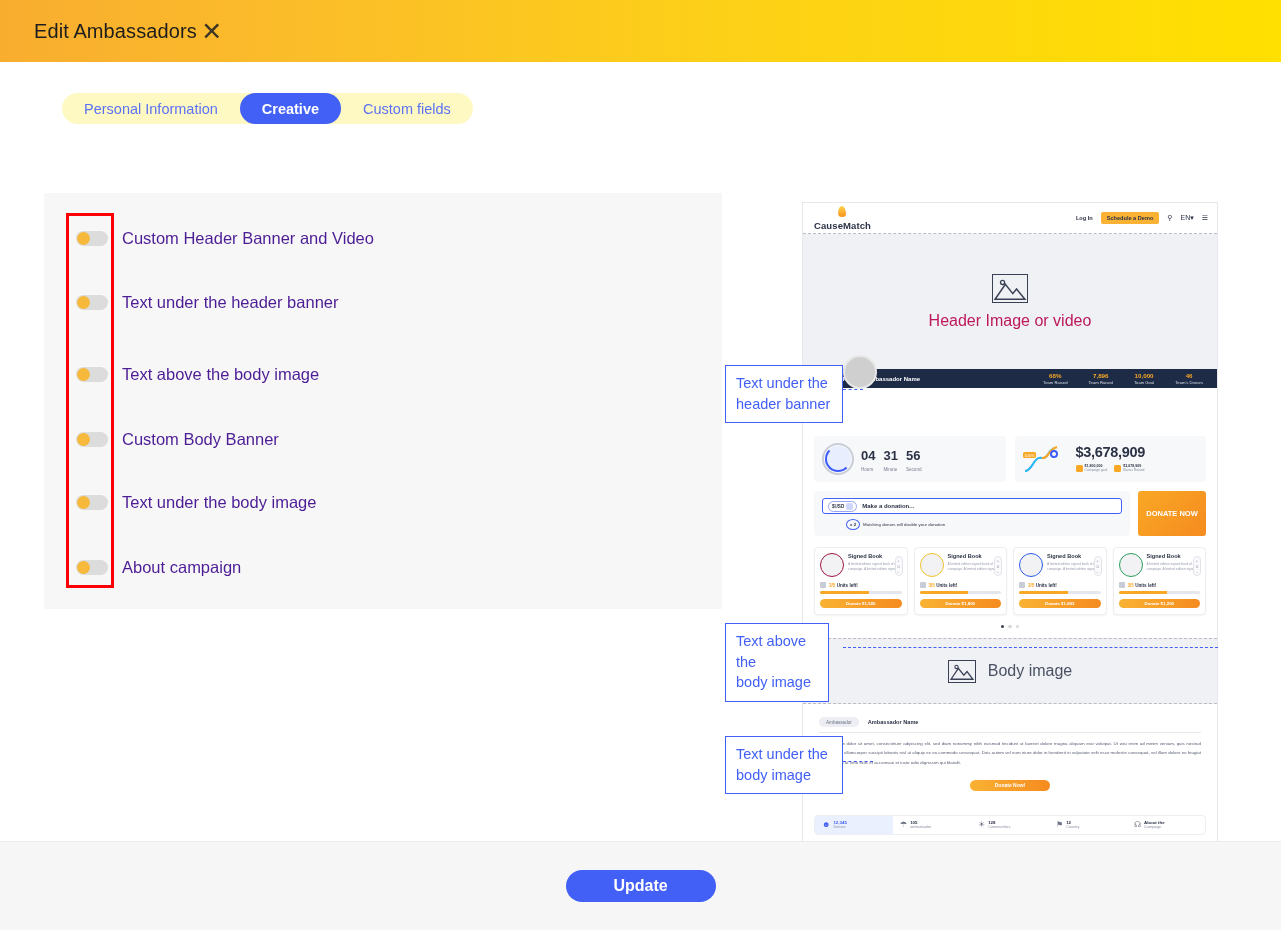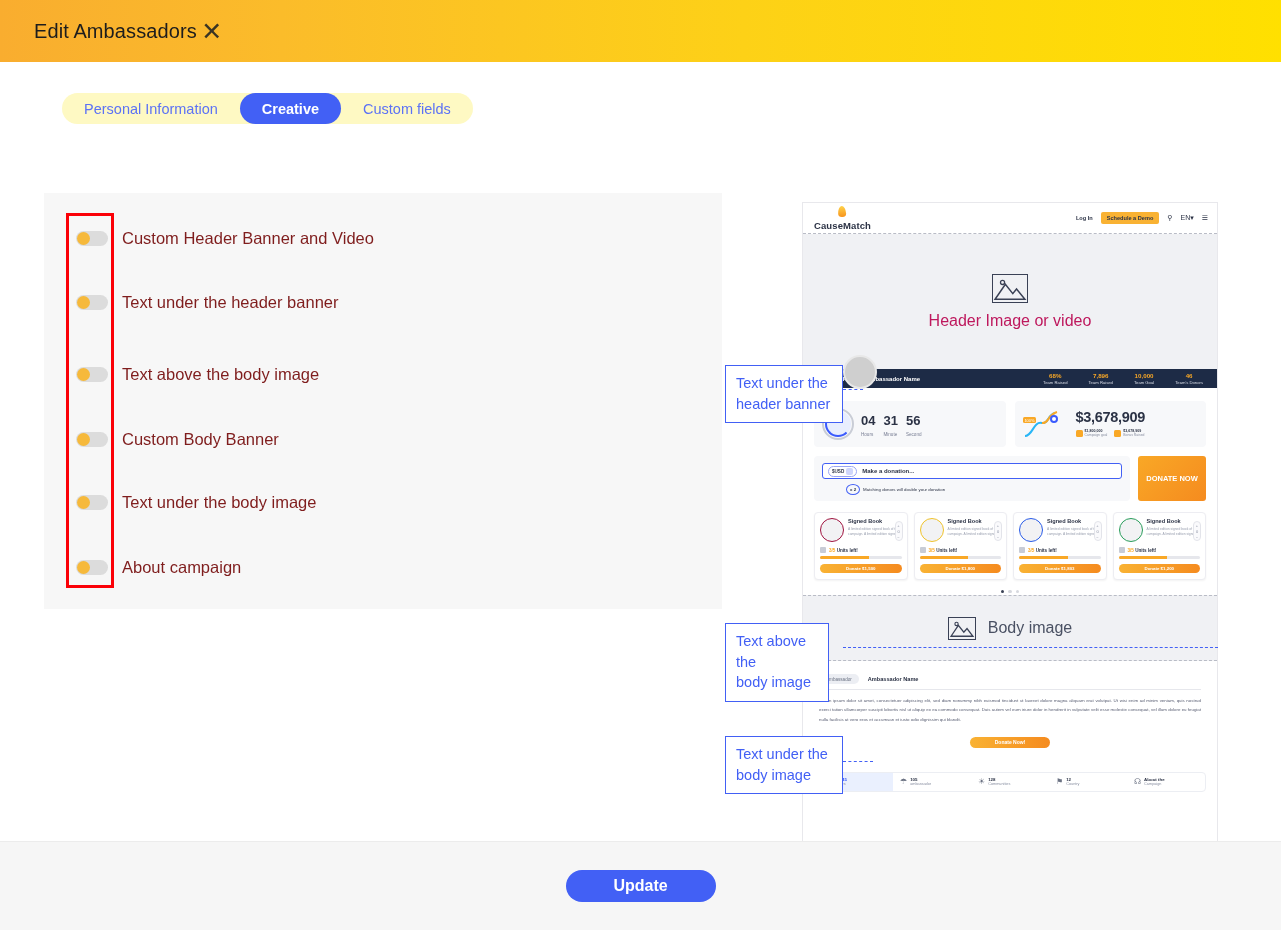--- a/index.html
+++ b/index.html
@@ -55,21 +55,21 @@
   }
   .toggle-row { position: absolute; left: 32px; display: flex; align-items: center; }
   .switch {
     width: 32px; height: 15px; border-radius: 9px; background: #dcdcdc;
     position: relative; flex: none; cursor: pointer; margin-right: 14px;
   }
   .switch .knob {
     position: absolute; left: 1px; top: 1px; width: 13px; height: 13px;
     border-radius: 50%; background: #f6b93b;
   }
-  .toggle-label { font-size: 16.5px; color: #7f1d1d; white-space: nowrap; }
+  .toggle-label { font-size: 16.5px; color: #4c1d95; white-space: nowrap; }
 
   .red-outline {
     position: absolute; left: 66px; top: 151px; width: 48px; height: 375px;
     border: 3px solid #fb0007; pointer-events: none;
   }
 
   
   .preview {
     position: absolute; left: 802px; top: 140px; width: 416px; height: 701px;
     background: #ffffff; border: 1px solid #e8e8ec; overflow: hidden;
@@ -111,21 +111,21 @@
   .pv-statbar-title { font-size: 6px; color: #fff; font-weight: bold; }
   .pv-stats { margin-left: auto; display: flex; gap: 21px; padding-right: 4px; }
   .pv-stat { text-align: center; }
   .pv-stat-v { font-size: 6.2px; color: #f9a826; font-weight: bold; display: block; line-height: 1.15; }
   .pv-stat-l { font-size: 4.2px; color: #d8dce6; display: block; line-height: 1.2; }
   .pv-avatar {
     position: absolute; left: 40px; top: -14px; width: 34px; height: 34px;
     border-radius: 50%; background: #cfcfcf; border: 2px solid #e8e8e8;
   }
 
-  .pv-mid { background: #fff; padding: 13px 11px 2px; }
+  .pv-mid { background: #fff; padding: 13px 11px 10px; margin-top: 35px; }
   .pv-cards { display: flex; gap: 9px; }
   .pv-card { background: #f7f8fa; border-radius: 4px; flex: 1; padding: 7px 8px; display: flex; align-items: center; }
   .pv-clock {
     width: 32px; height: 32px; border-radius: 50%; border: 2.4px solid #c9cdd6;
     position: relative; flex: none; margin-right: 7px;
   }
   .pv-clock::after {
     content: ""; position: absolute; inset: 1px; border-radius: 50%;
     border: 2.4px solid #3b5bfd; border-right-color: transparent; border-top-color: transparent;
     background: #e8eefe;

